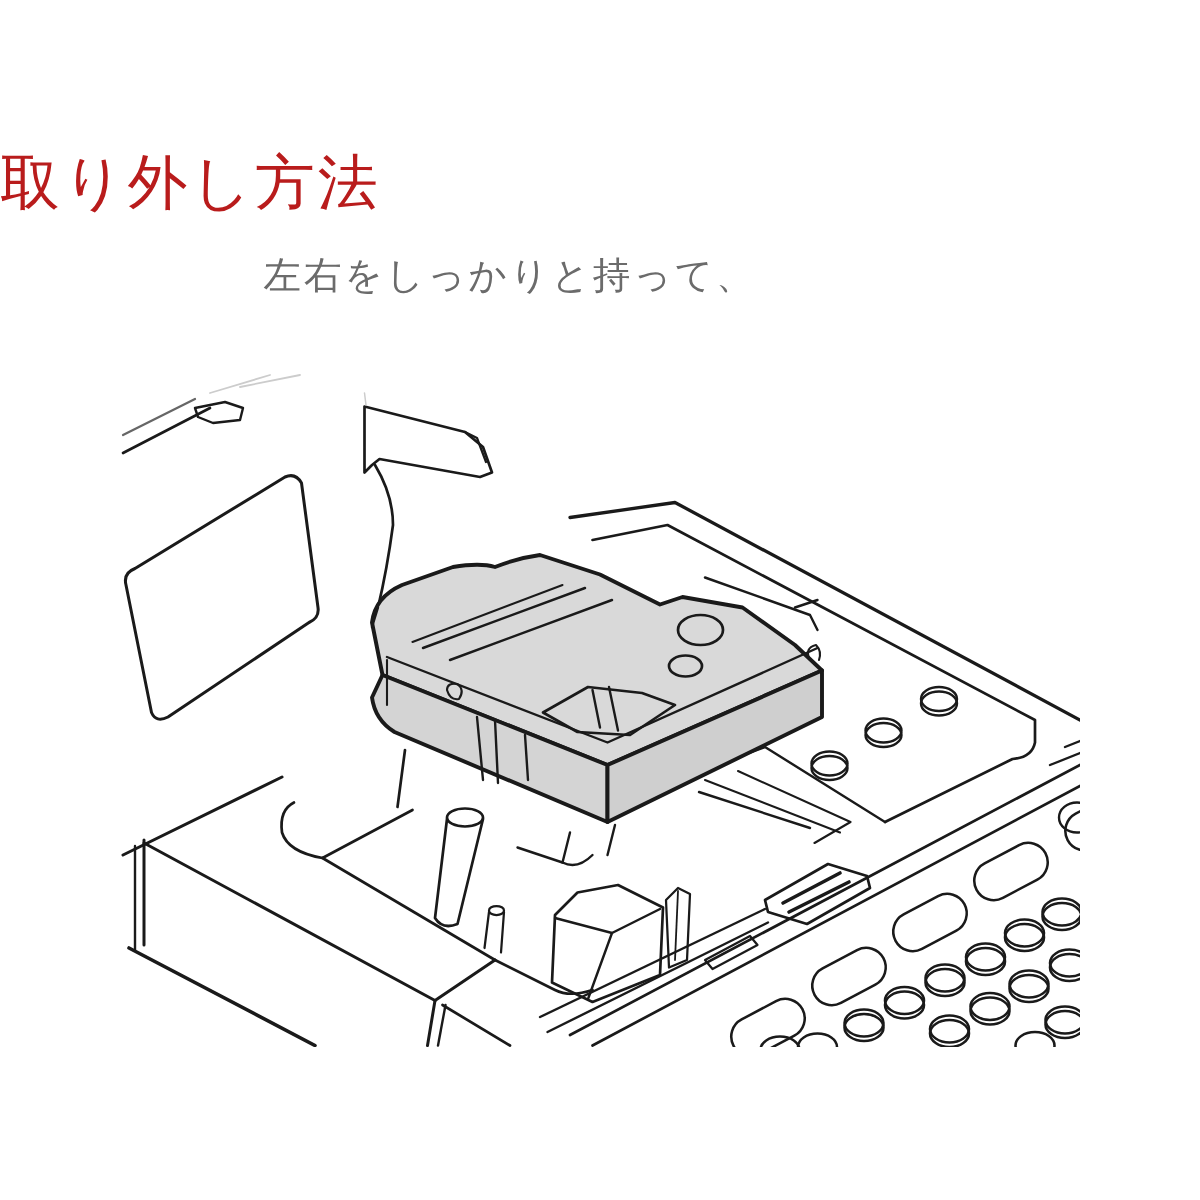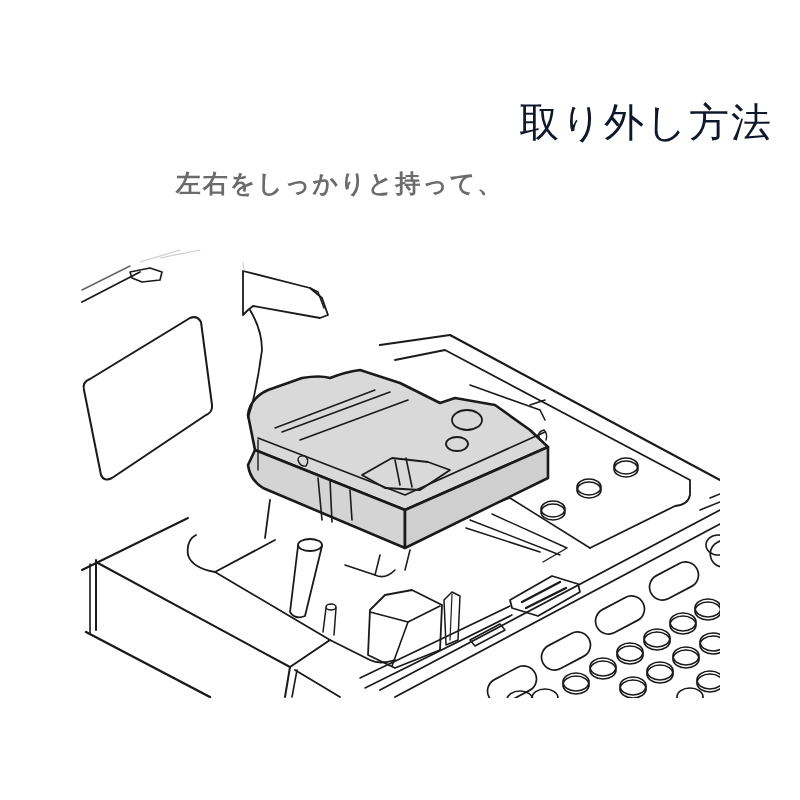--- a/index.html
+++ b/index.html
@@ -12,39 +12,38 @@
       height: 800px;
       position: relative;
       overflow: hidden;
       font-family: "DejaVu Sans", "Liberation Sans", sans-serif;
     }
     .title {
       position: absolute;
       left: 0;
       top: 96px;
       width: 773px;
-      text-align: right;
+      text-align: left;
       font-size: 40px;
       line-height: 52px;
-      color: #0f172a;
+      color: #b91c1c;
       letter-spacing: 2px;
       font-weight: normal;
       margin: 0;
     }
     .subtitle {
       position: absolute;
       left: 0;
       top: 166px;
       width: 680px;
       text-align: center;
       font-size: 25px;
       line-height: 36px;
       color: #6b6b6b;
       letter-spacing: 2px;
-      font-weight: bold;
     }
     .subtitle .line {
       display: block;
     }
     .illustration {
       position: absolute;
       left: 80px;
       top: 248px;
       width: 640px;
       height: 450px;

